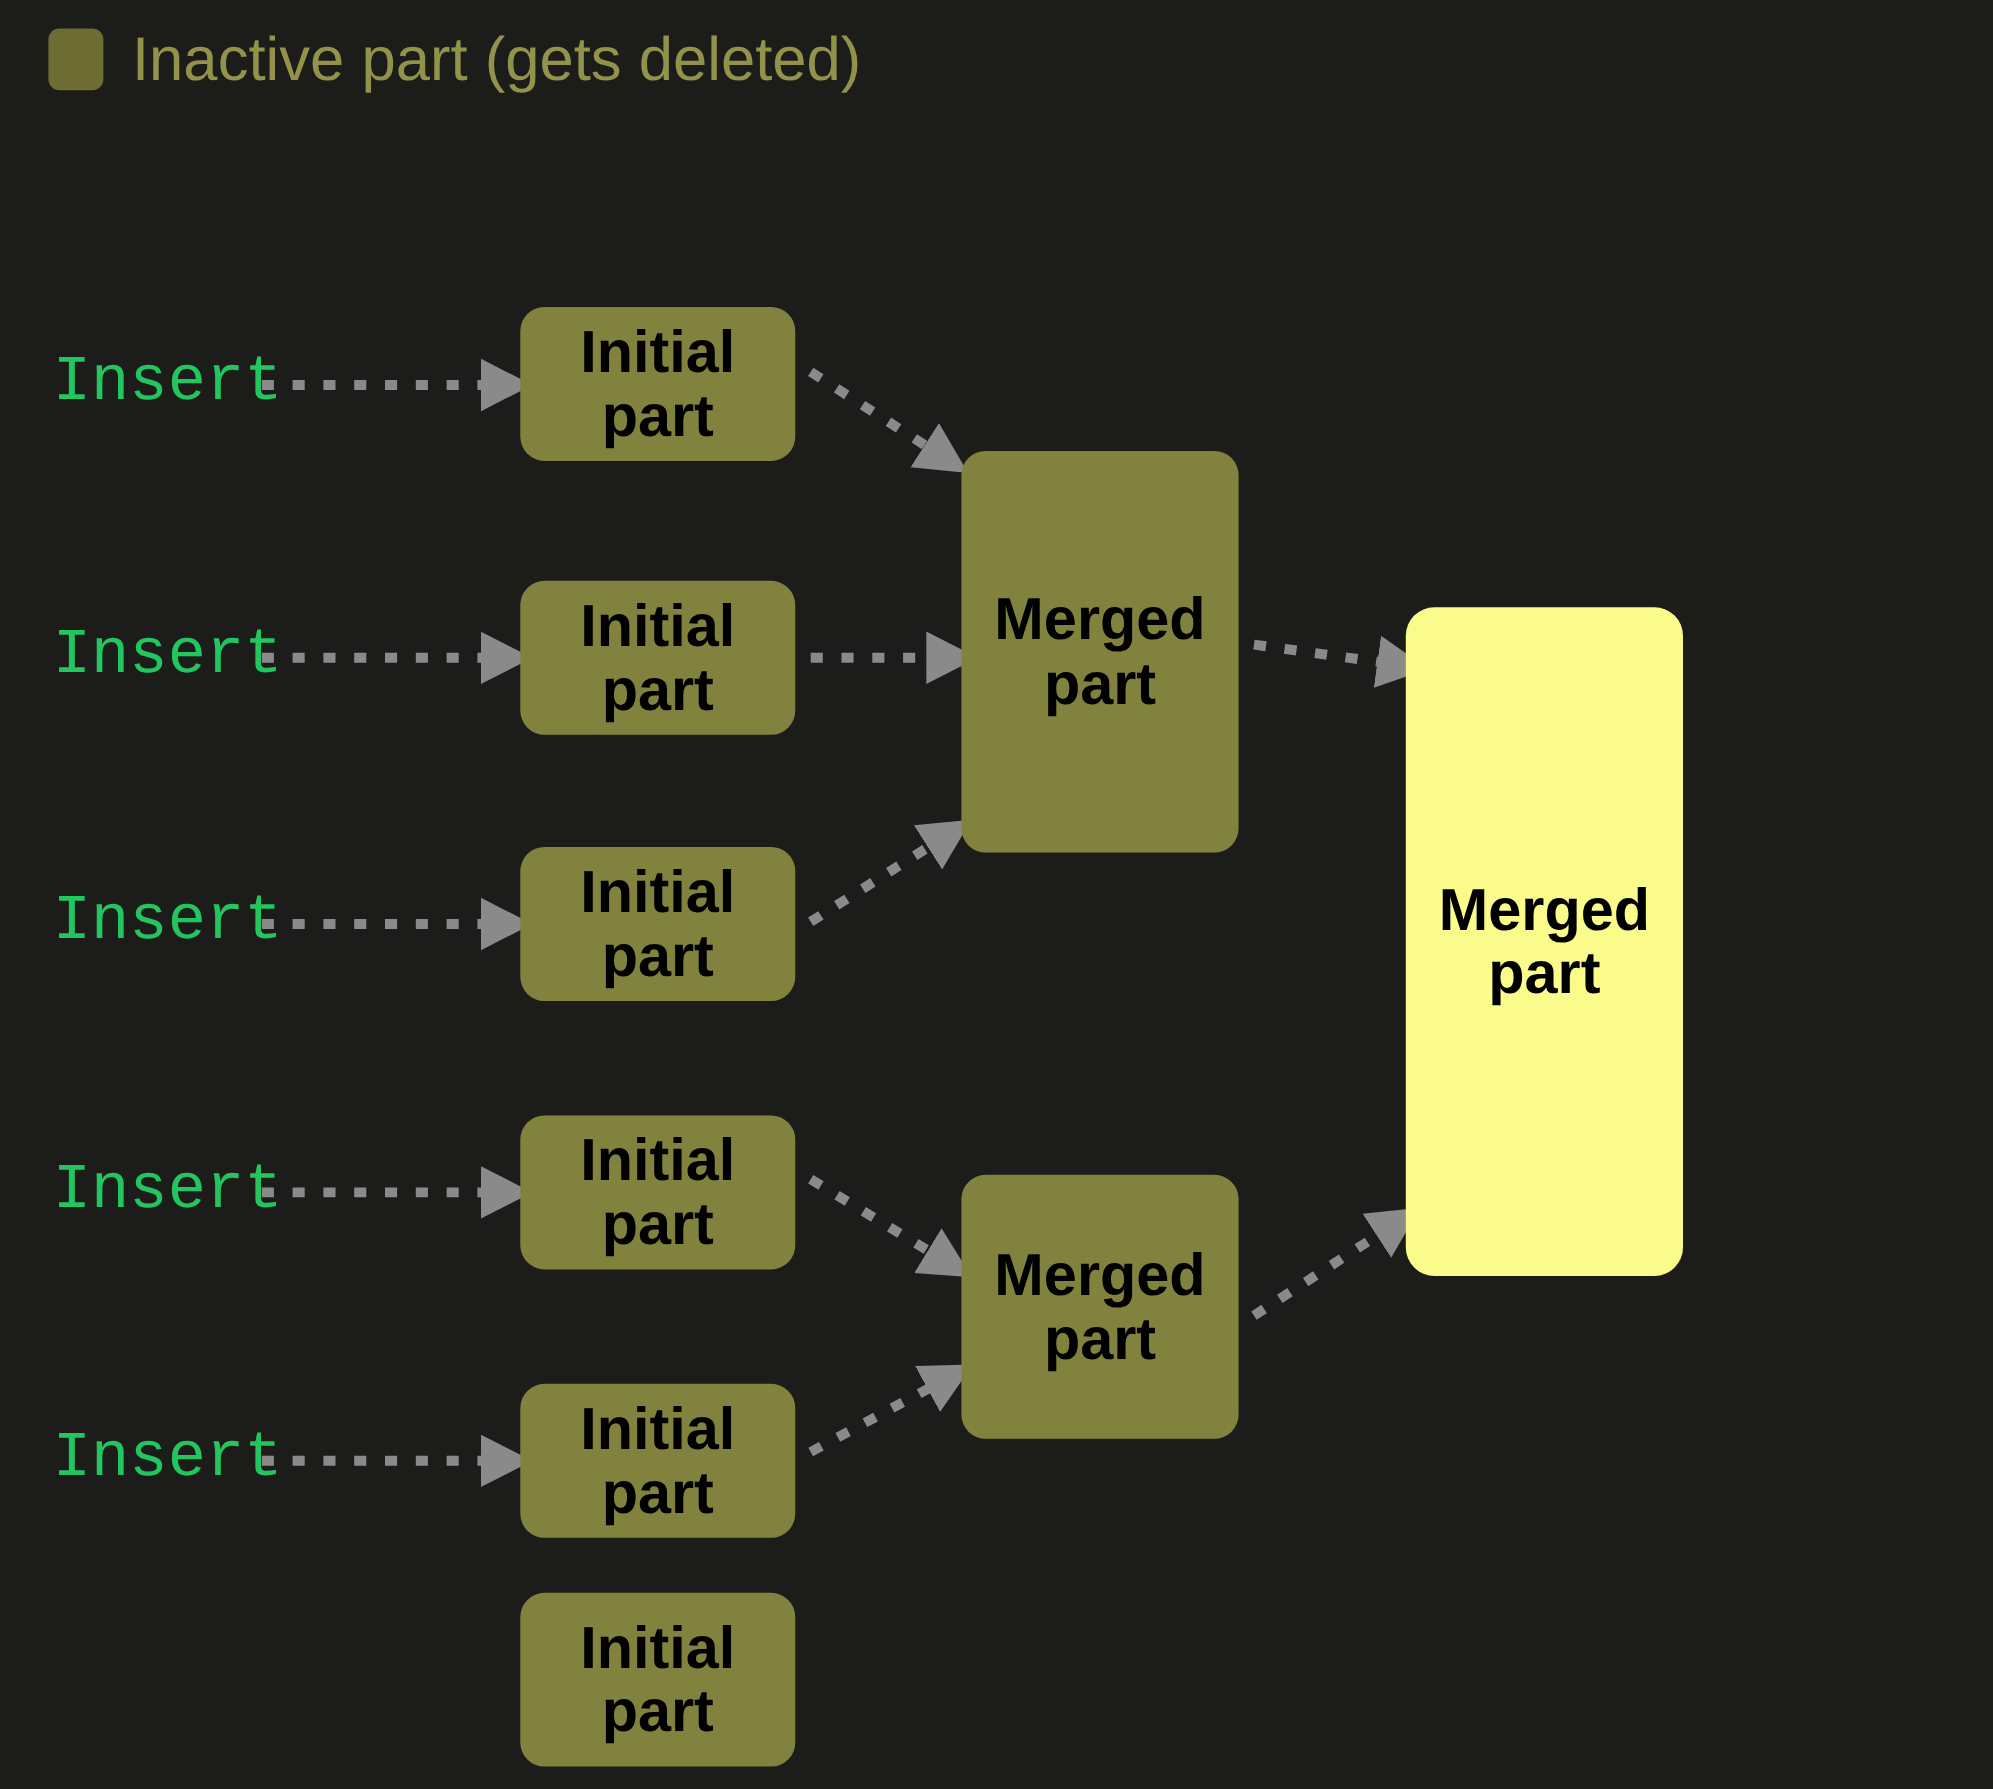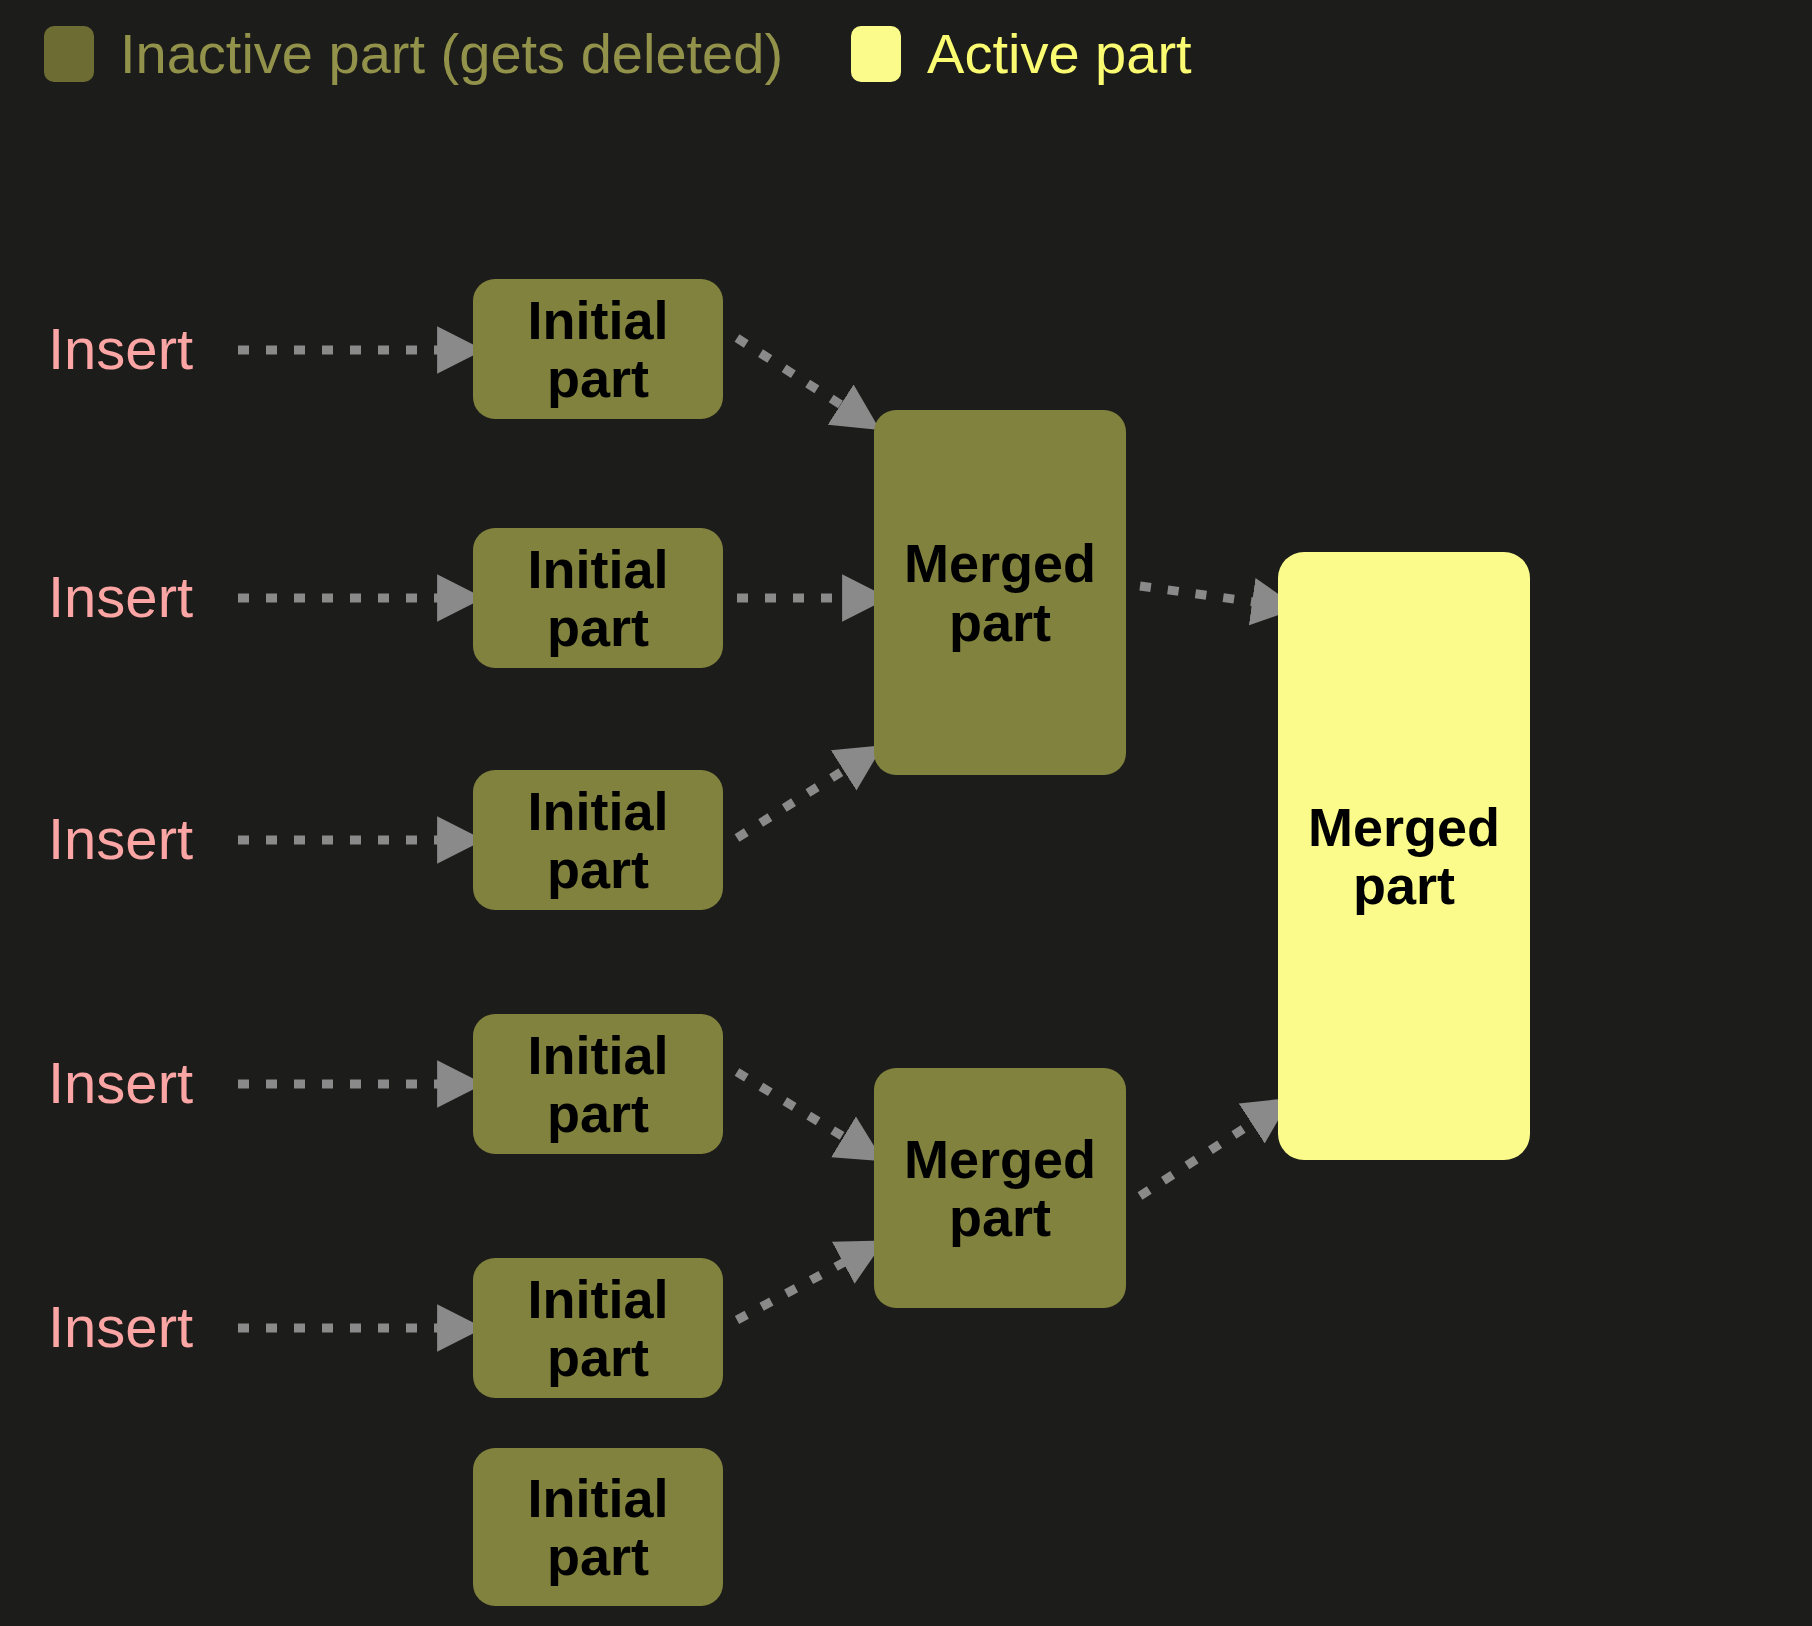--- a/index.html
+++ b/index.html
@@ -64,24 +64,25 @@
     font-weight: bold;
   }
   .node.active {
     background: #fbfb8c;
     border-radius: 26px;
   }
   .node .node-text { display: block; }
 
   .insert-label {
     position: absolute;
-    color: #fca5a5;
+    color: #22c55e;
     font-size: 58px;
     line-height: 1;
     white-space: nowrap;
+    font-family: Liberation Mono, monospace;
   }
 
   
   .arrows {
     position: absolute;
     left: 0;
     top: 0;
     width: 1812px;
     height: 1626px;
     pointer-events: none;
@@ -91,24 +92,20 @@
 <body>
 
 <div id="root">
 
   <div class="legend">
     <div class="legend-group">
       <span class="legend-swatch inactive"></span>
       <span class="legend-label inactive">Inactive part (gets deleted)</span>
     </div>
     <span class="legend-gap"></span>
-    <div class="legend-group">
-      <span class="legend-swatch active"></span>
-      <span class="legend-label active">Active part</span>
-    </div>
   </div>
 
   <svg class="arrows" width="1812" height="1626" viewBox="0 0 1812 1626">
     <defs>
       <marker id="ah" markerWidth="6" markerHeight="6" refX="1.1" refY="3" orient="auto" markerUnits="strokeWidth">
         <path d="M0,0.35 L5.2,3 L0,5.65 Z" fill="#8a8a8a"></path>
       </marker>
     </defs>
     <g stroke="#8a8a8a" stroke-width="9" stroke-dasharray="11 17" stroke-linecap="butt" fill="none" marker-end="url(#ah)">
 

